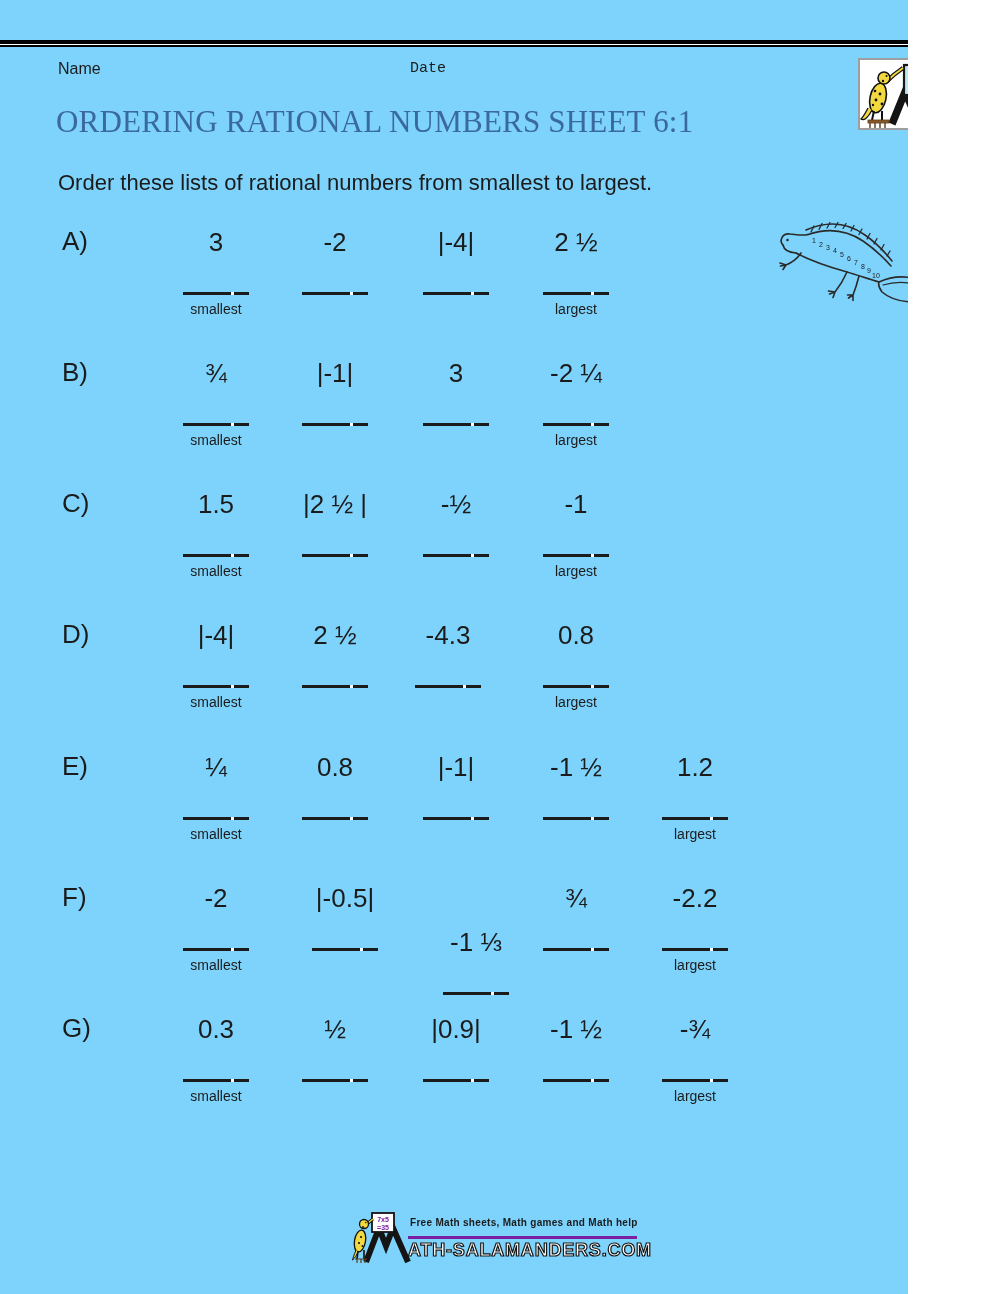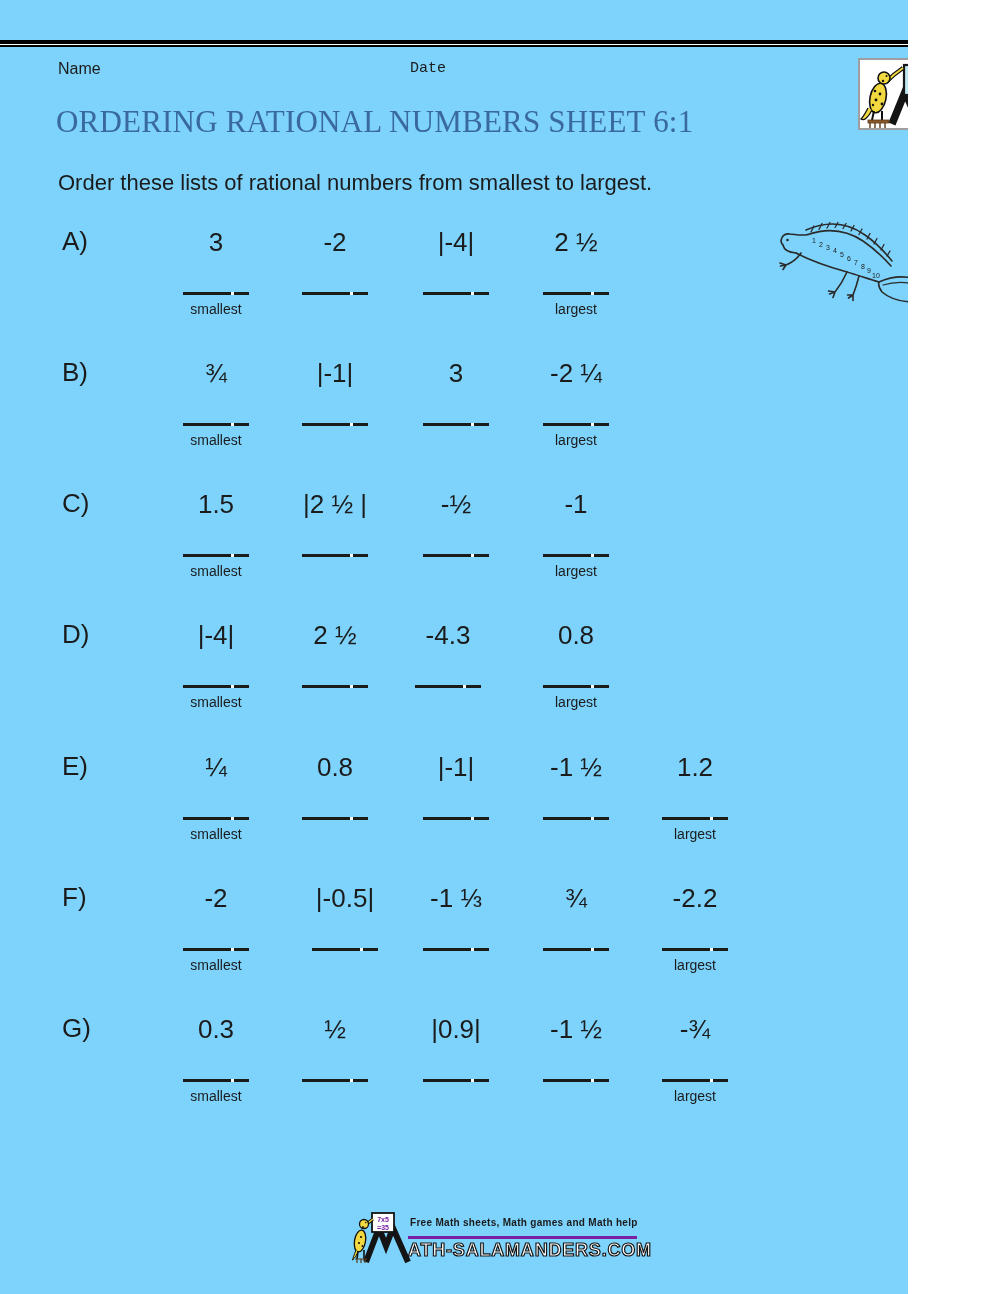--- a/index.html
+++ b/index.html
@@ -246,21 +246,21 @@
           <div class="cell" style="left: 156px;">
     <div class="val">-2</div>
     <div class="blank"></div>
     <div class="tag">smallest</div>
   </div>
           <div class="cell" style="left: 285px;">
     <div class="val">|-0.5|</div>
     <div class="blank"></div>
 
   </div>
-          <div class="cell" style="left: 396px;">
+          <div class="cell" style="left: 416px; margin-top: 44px;">
     <div class="val">-1 ⅓</div>
     <div class="blank"></div>
 
   </div>
           <div class="cell" style="left: 516px;">
     <div class="val">¾</div>
     <div class="blank"></div>
 
   </div>
           <div class="cell" style="left: 635px;">

